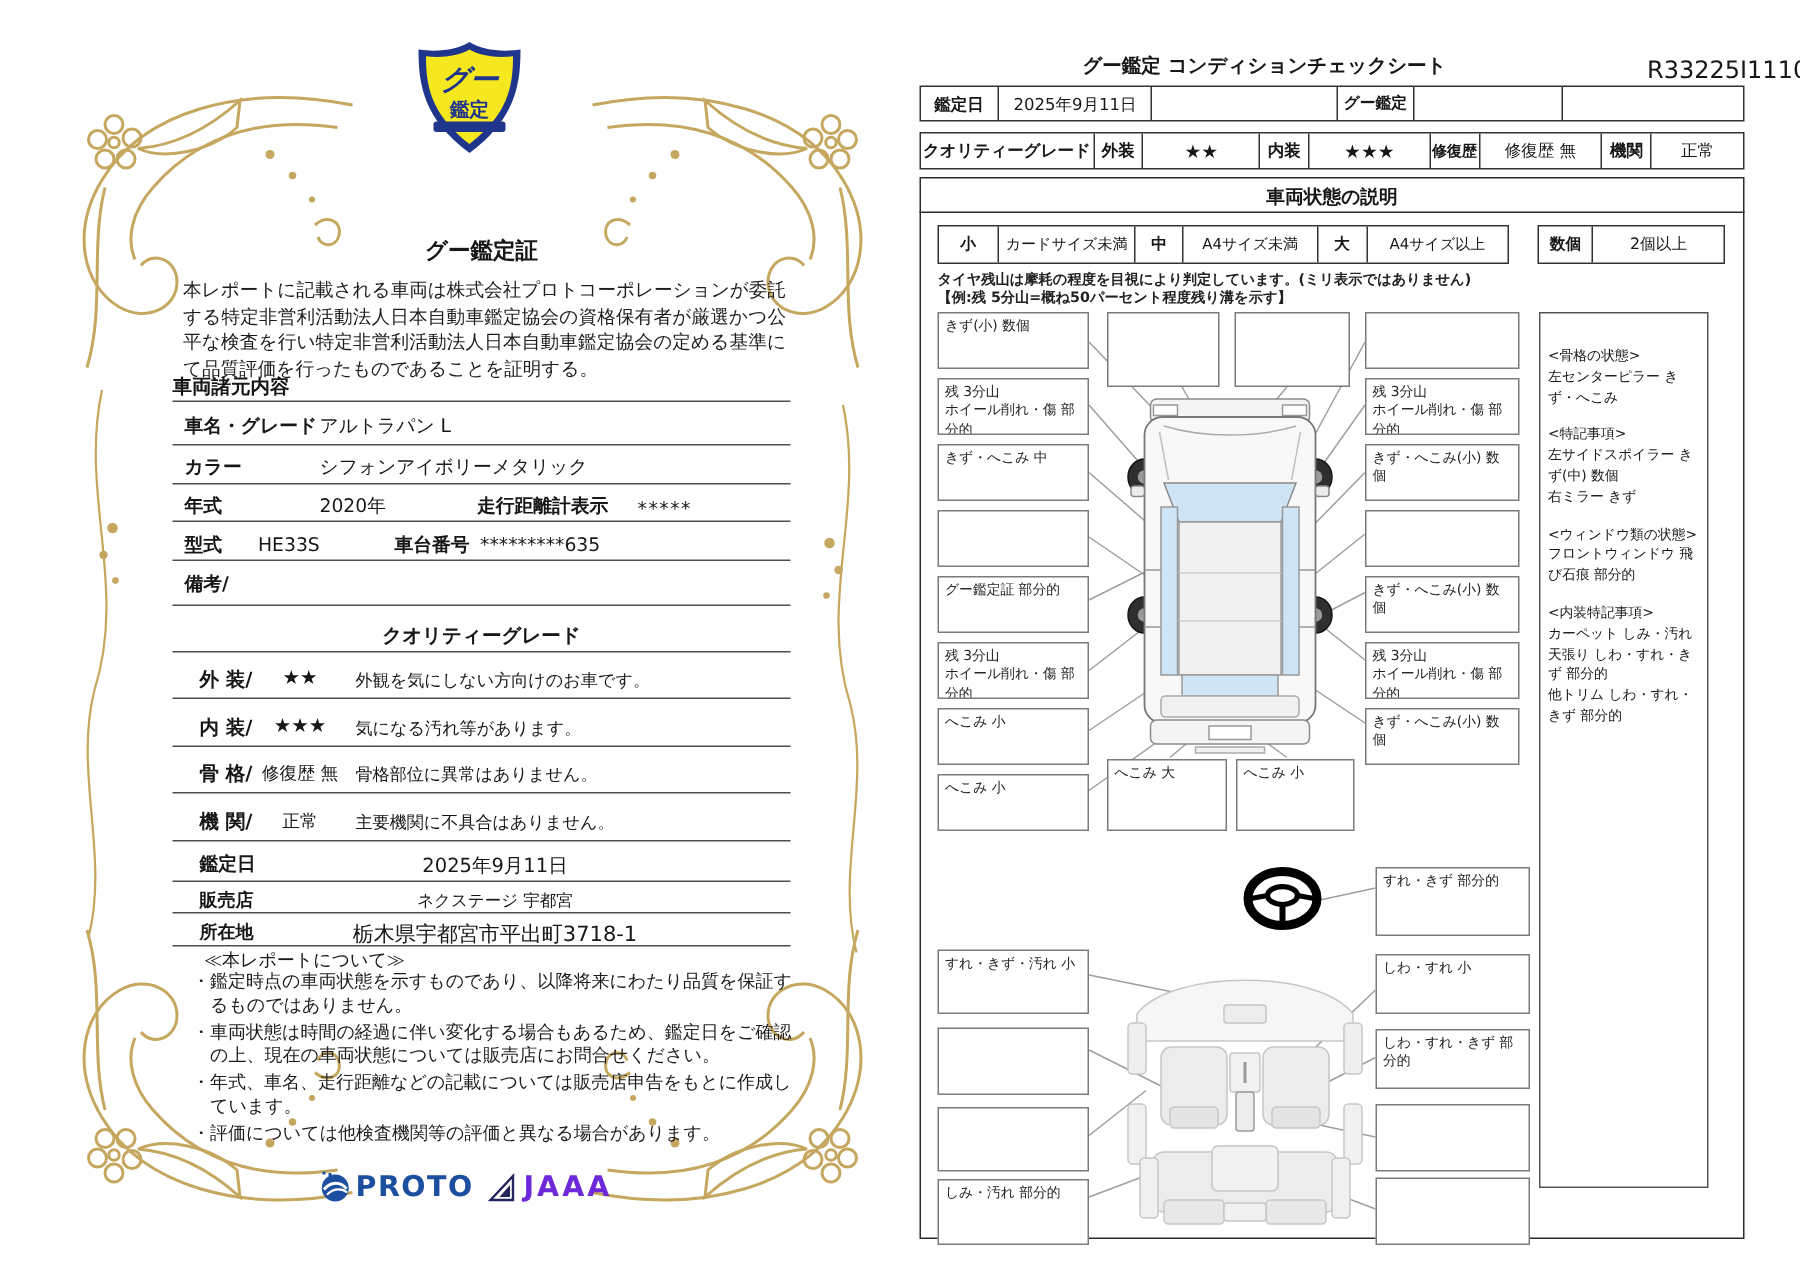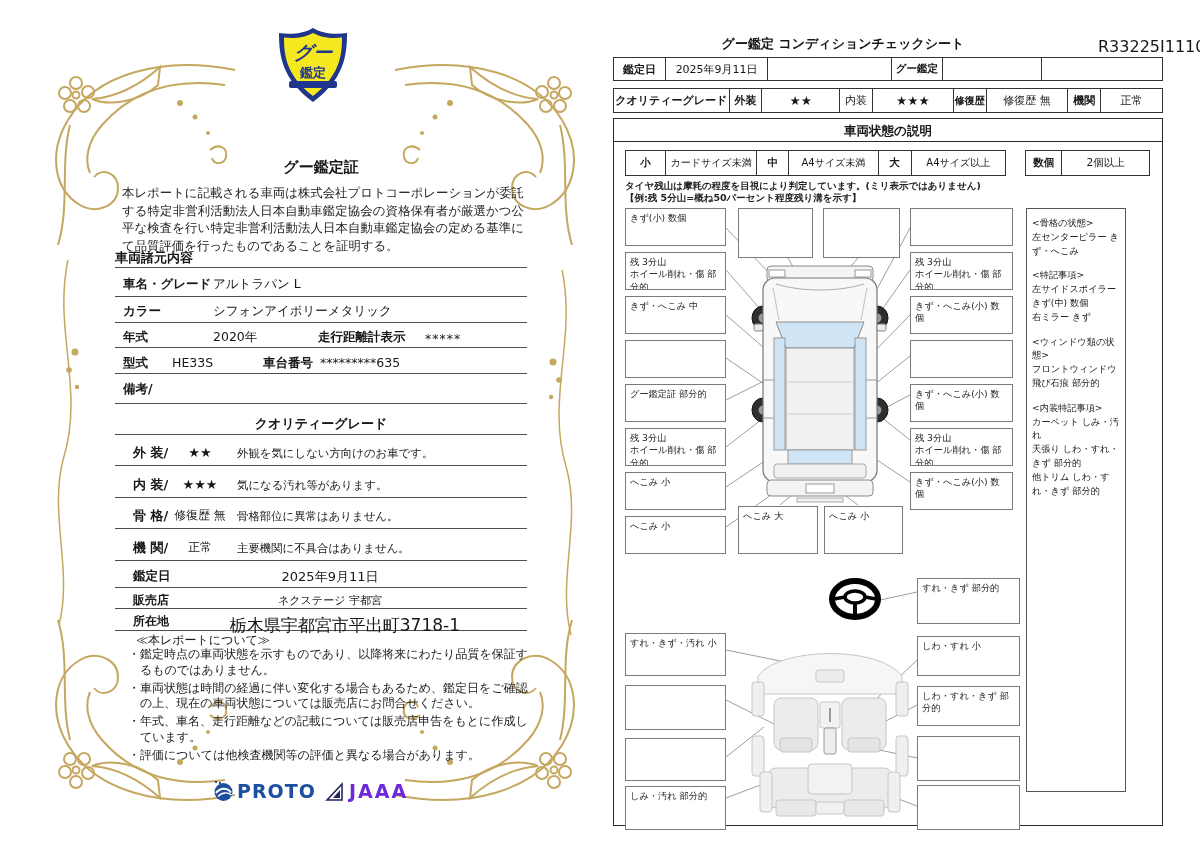--- a/index.html
+++ b/index.html
@@ -121,21 +121,21 @@
     <div class="t" style="left:237px;top:509px;font-size:11.4px">骨格部位に異常はありません。</div>
     <div class="t" style="left:133px;top:539px;font-size:13px;font-weight:bold">機 関/</div>
     <div class="t" style="left:170px;top:540px;width:60px;text-align:center;font-size:11.8px">正常</div>
     <div class="t" style="left:237px;top:541px;font-size:11.4px">主要機関に不具合はありません。</div>
 
     <div class="t" style="left:133px;top:568px;font-size:12.5px;font-weight:bold">鑑定日</div>
     <div class="t" style="left:200px;top:568px;width:260px;text-align:center;font-size:13px">2025年9月11日</div>
     <div class="t" style="left:133px;top:592px;font-size:12px;font-weight:bold">販売店</div>
     <div class="t" style="left:200px;top:593px;width:260px;text-align:center;font-size:11px">ネクステージ 宇都宮</div>
     <div class="t" style="left:133px;top:613px;font-size:12px;font-weight:bold">所在地</div>
-    <div class="t" style="left:200px;top:614px;width:260px;text-align:right;font-size:17px">栃木県宇都宮市平出町3718-1</div>
+    <div class="t" style="left:200px;top:614px;width:260px;text-align:center;font-size:14px">栃木県宇都宮市平出町3718-1</div>
 
     <div class="t serif" style="left:136px;top:632px;font-size:12px">≪本レポートについて≫</div>
     <div class="serif" style="position:absolute;left:128px;top:647px;width:404px;font-size:12px;line-height:1.32;color:#1c1c1c">
       <div style="padding-left:1em;text-indent:-1em;margin-bottom:2px">・鑑定時点の車両状態を示すものであり、以降将来にわたり品質を保証するものではありません。</div>
       <div style="padding-left:1em;text-indent:-1em;margin-bottom:2px">・車両状態は時間の経過に伴い変化する場合もあるため、鑑定日をご確認の上、現在の車両状態については販売店にお問合せください。</div>
       <div style="padding-left:1em;text-indent:-1em;margin-bottom:2px">・年式、車名、走行距離などの記載については販売店申告をもとに作成しています。</div>
       <div style="padding-left:1em;text-indent:-1em">・評価については他検査機関等の評価と異なる場合があります。</div>
     </div>
 
     <div style="position:absolute;left:213px;top:780px;display:flex;align-items:center;gap:3px">
@@ -168,21 +168,21 @@
       <div style="width:124px"></div>
       <div style="width:51px;font-weight:bold;font-size:10.5px">グー鑑定</div>
       <div style="width:100px"></div>
       <div style="width:120px"></div>
     </div>
 
     <div class="frow" style="left:613px;top:88px;width:550px;height:25px">
       <div style="width:116px;font-weight:bold">クオリティーグレード</div>
       <div style="width:33px;font-weight:bold">外装</div>
       <div style="width:78px;font-size:12.5px">★★</div>
-      <div style="width:33px;font-weight:normal">内装</div>
+      <div style="width:33px;font-weight:bold">内装</div>
       <div style="width:81px;font-size:12.5px">★★★</div>
       <div style="width:33px;font-weight:bold;font-size:10px">修復歴</div>
       <div style="width:82px">修復歴 無</div>
       <div style="width:33px;font-weight:bold">機関</div>
       <div style="width:61px">正常</div>
     </div>
 
     <div style="position:absolute;left:613px;top:118px;width:550px;height:708px;border:1.5px solid #2a2a2a;box-sizing:border-box;background:#fff"></div>
     <div class="t" style="left:613px;top:123px;width:550px;text-align:center;font-size:12.5px;font-weight:bold">車両状態の説明</div>
     <div class="rule" style="left:613px;top:141px;width:550px;border-top:1.5px solid #2a2a2a"></div>
@@ -290,21 +290,21 @@
     <div class="dbox" style="left:910px;top:296px;width:103px;height:38px">きず・へこみ(小) 数個</div>
     <div class="dbox" style="left:910px;top:340px;width:103px;height:38px"></div>
     <div class="dbox" style="left:910px;top:384px;width:103px;height:38px">きず・へこみ(小) 数個</div>
     <div class="dbox" style="left:910px;top:428px;width:103px;height:38px">残 3分山
 ホイール削れ・傷 部分的</div>
     <div class="dbox" style="left:910px;top:472px;width:103px;height:38px">きず・へこみ(小) 数個</div>
 
     <div class="dbox" style="left:738px;top:506px;width:80px;height:48px">へこみ 大</div>
     <div class="dbox" style="left:824px;top:506px;width:79px;height:48px">へこみ 小</div>
 
-    <div style="position:absolute;left:1026px;top:208px;width:100px;height:584px;border:1px solid #555;box-sizing:border-box;background:#fff;padding:7px 5px">
+    <div style="position:absolute;left:1026px;top:208px;width:113px;height:584px;border:1px solid #555;box-sizing:border-box;background:#fff;padding:22px 5px">
       <div class="sp-sec">
         <div class="sp-line">&lt;骨格の状態&gt;</div>
         <div class="sp-line">左センターピラー きず・へこみ</div>
       </div>
       <div class="sp-sec">
         <div class="sp-line">&lt;特記事項&gt;</div>
         <div class="sp-line">左サイドスポイラー きず(中) 数個</div>
         <div class="sp-line">右ミラー きず</div>
       </div>
       <div class="sp-sec">

